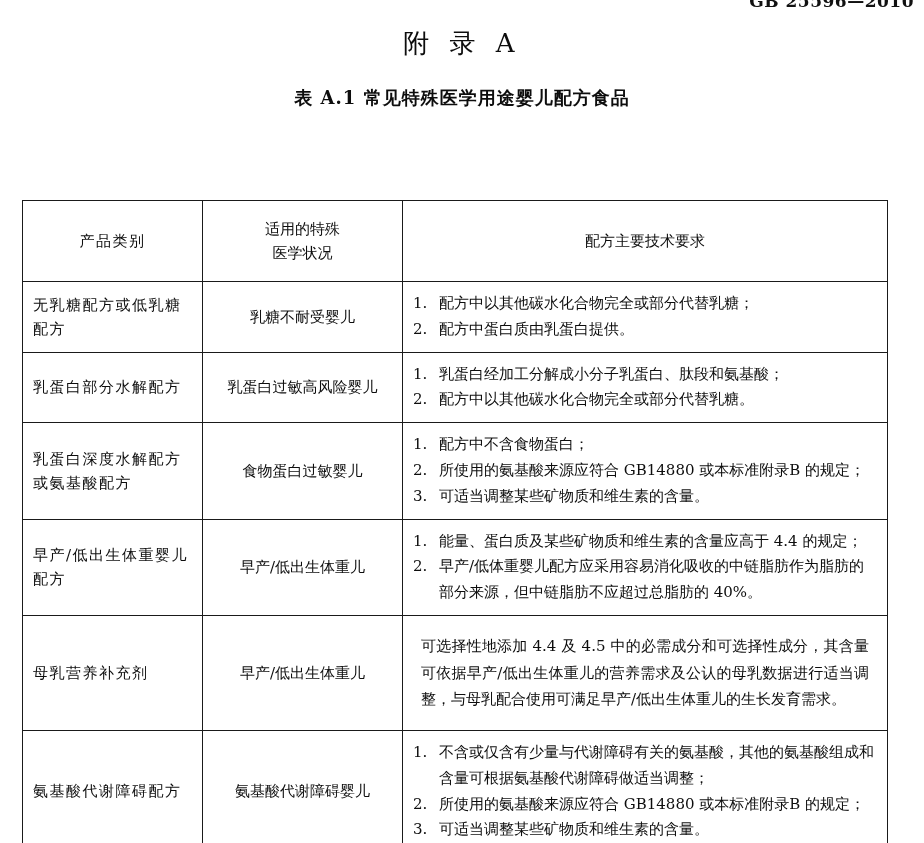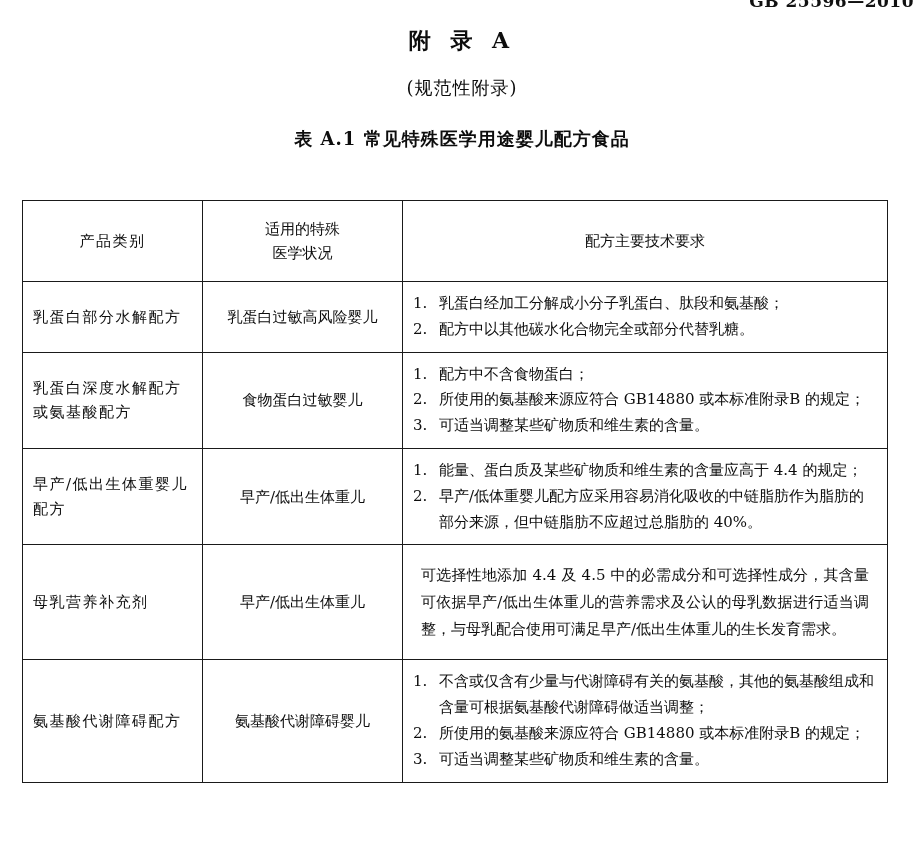--- a/index.html
+++ b/index.html
@@ -19,22 +19,22 @@
     font-size:17px;
     letter-spacing:.5px;
     white-space:nowrap;
     color:#111;
   }
   .running-header .gb{font-weight:bold;}
 
   
   .title-block{ text-align:center; padding-top:24px; }
   .t-appendix{
-    font-size:22px; font-weight:bold; letter-spacing:6px;
-    line-height:1.5; margin-bottom:16px;
+    font-size:26px; font-weight:normal; letter-spacing:6px;
+    line-height:1.5; margin-bottom:4px;
   }
   .t-sub{
     font-size:18px; line-height:1.7; letter-spacing:1px;
   }
   .t-name{
     font-size:19px; font-weight:bold; line-height:1.7; letter-spacing:1px;
   }
   .t-caption{
     text-align:center;
     font-size:18px; font-weight:bold; letter-spacing:1px;
@@ -96,21 +96,20 @@
 </style>
 </head>
 <body>
 
 <div class="running-header">
   <span class="gb">GB 25596—2010</span>
 </div>
 
 <div class="title-block">
   <div class="t-appendix">附 录 A</div>
-  <div class="t-sub">(规范性附录)</div>
 </div>
 
 <div class="t-caption">表 A.1  常见特殊医学用途婴儿配方食品</div>
 
 <div class="table-wrap">
   <table class="spec">
     <colgroup>
         <col class="c1">
         <col class="c2">
         <col class="c3">
@@ -125,20 +124,33 @@
           <span class="hdr-line">医学状况</span>
         </td>
         <td>
           <span class="hdr-line">配方主要技术要求</span>
         </td>
       </tr>
     </thead>
     <tbody id="tbody">
         <tr>
           <td class="cat">
+            <div class="wide-space">无乳糖配方或低乳糖</div>
+            <div class="wide-space">配方</div>
+          </td>
+          <td class="cond">乳糖不耐受婴儿</td>
+          <td class="req">
+            <ol class="reqlist">
+              <li><span class="num">1.</span><span>配方中以其他碳水化合物完全或部分代替乳糖；</span></li>
+              <li><span class="num">2.</span><span>配方中蛋白质由乳蛋白提供。</span></li>
+            </ol>
+          </td>
+        </tr>
+        <tr>
+          <td class="cat">
             <div class="wide-space">乳蛋白部分水解配方</div>
           </td>
           <td class="cond">乳蛋白过敏高风险婴儿</td>
           <td class="req">
             <ol class="reqlist">
               <li><span class="num">1.</span><span>乳蛋白经加工分解成小分子乳蛋白、肽段和氨基酸；</span></li>
               <li><span class="num">2.</span><span>配方中以其他碳水化合物完全或部分代替乳糖。</span></li>
             </ol>
           </td>
         </tr>

